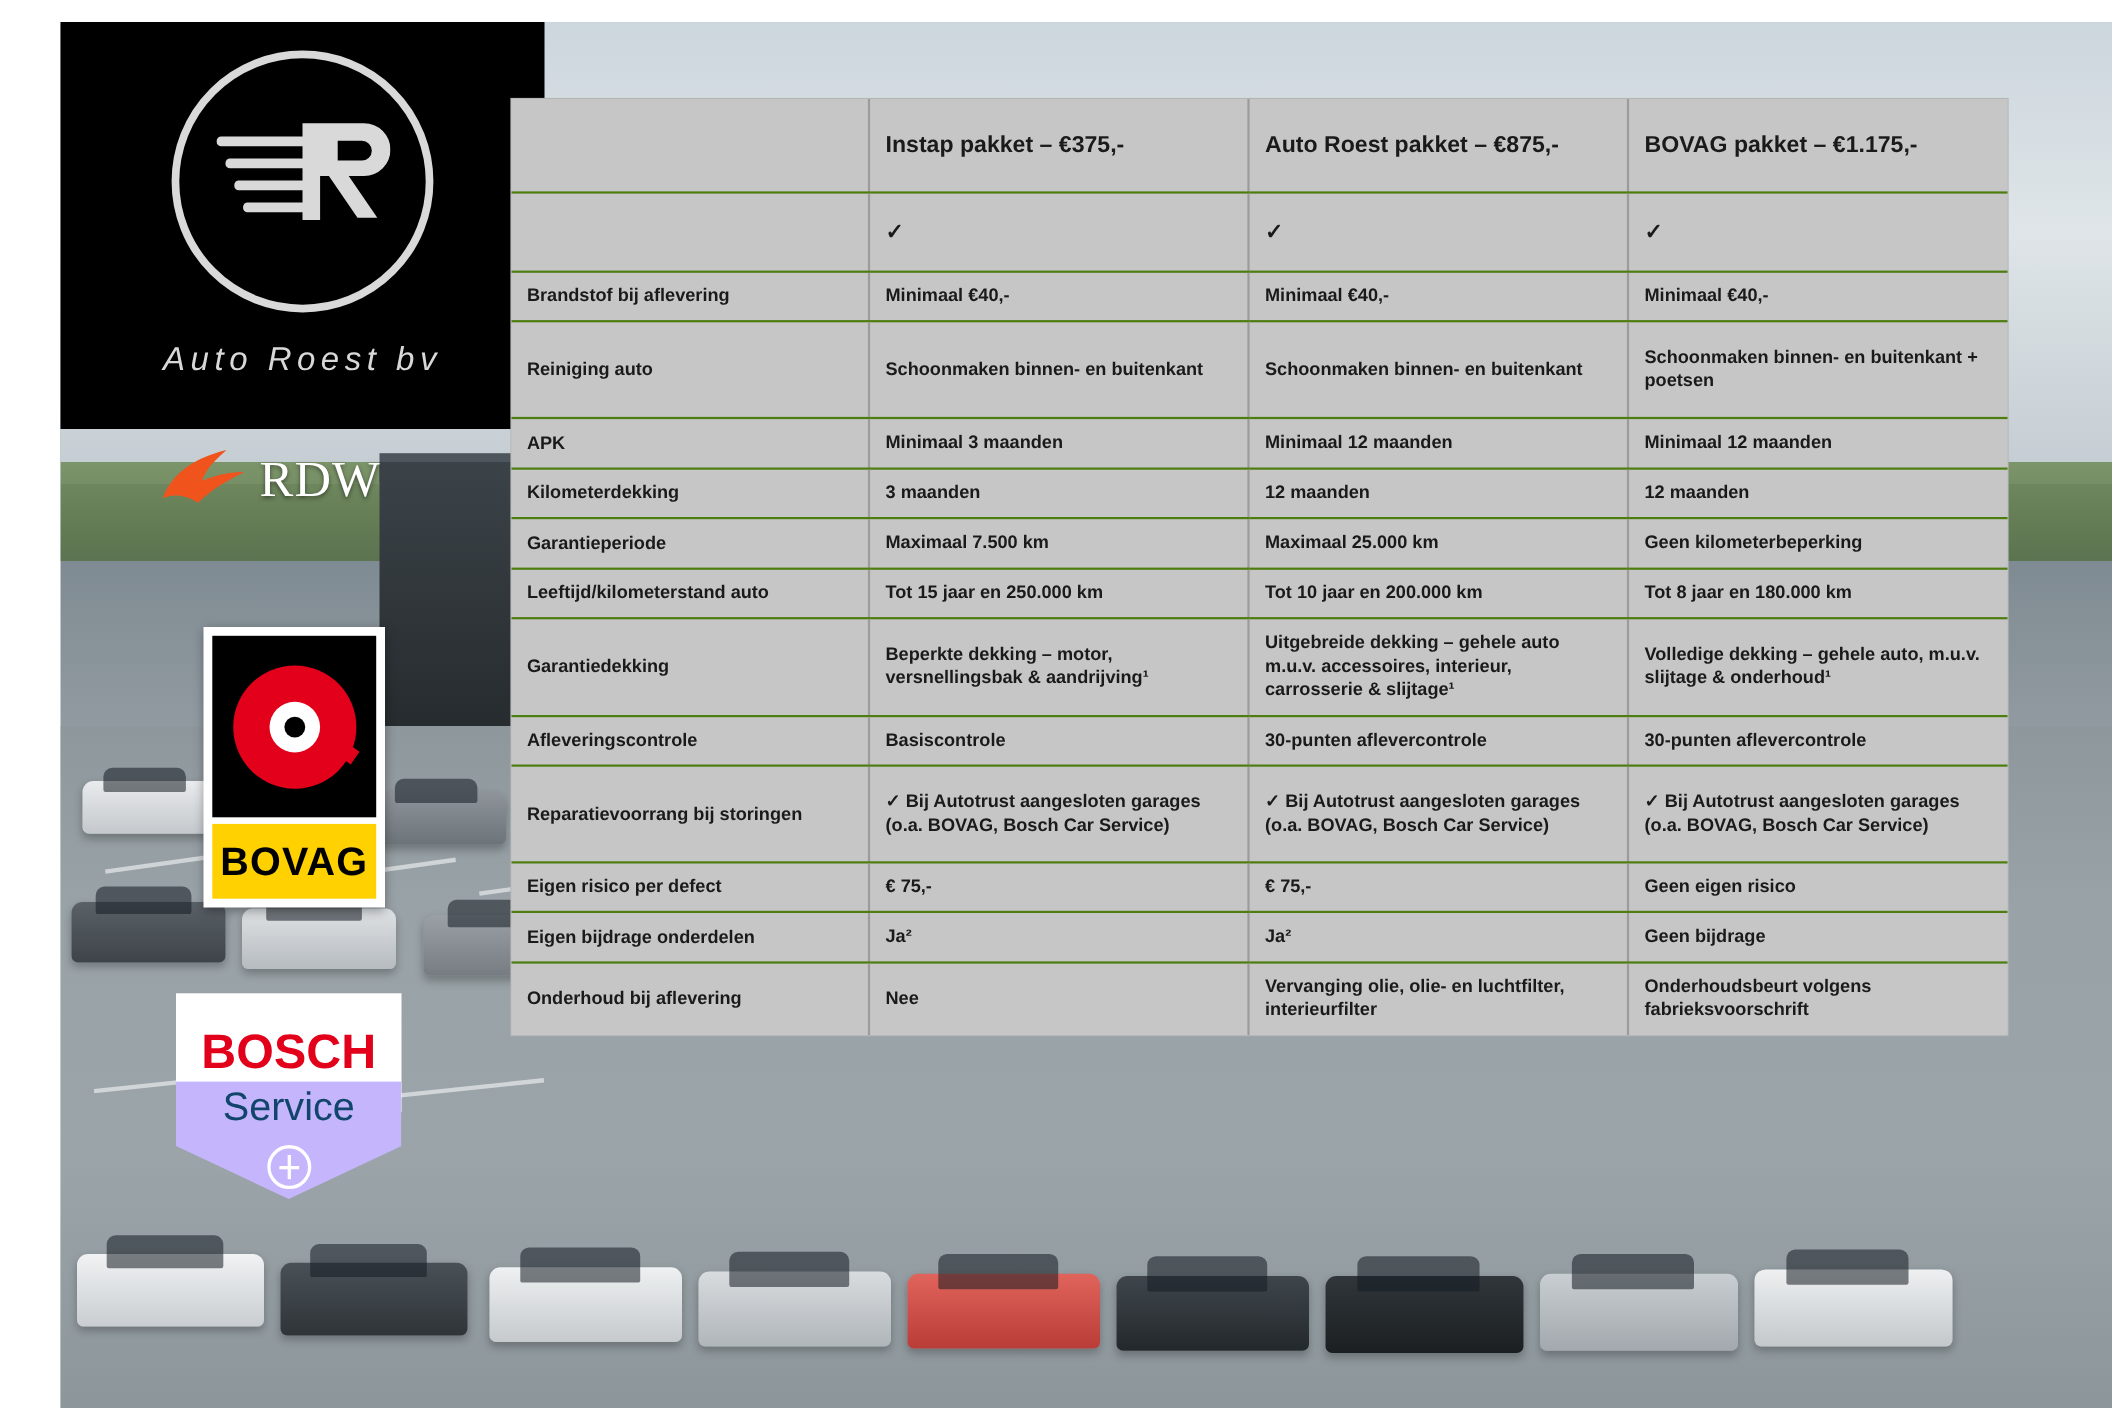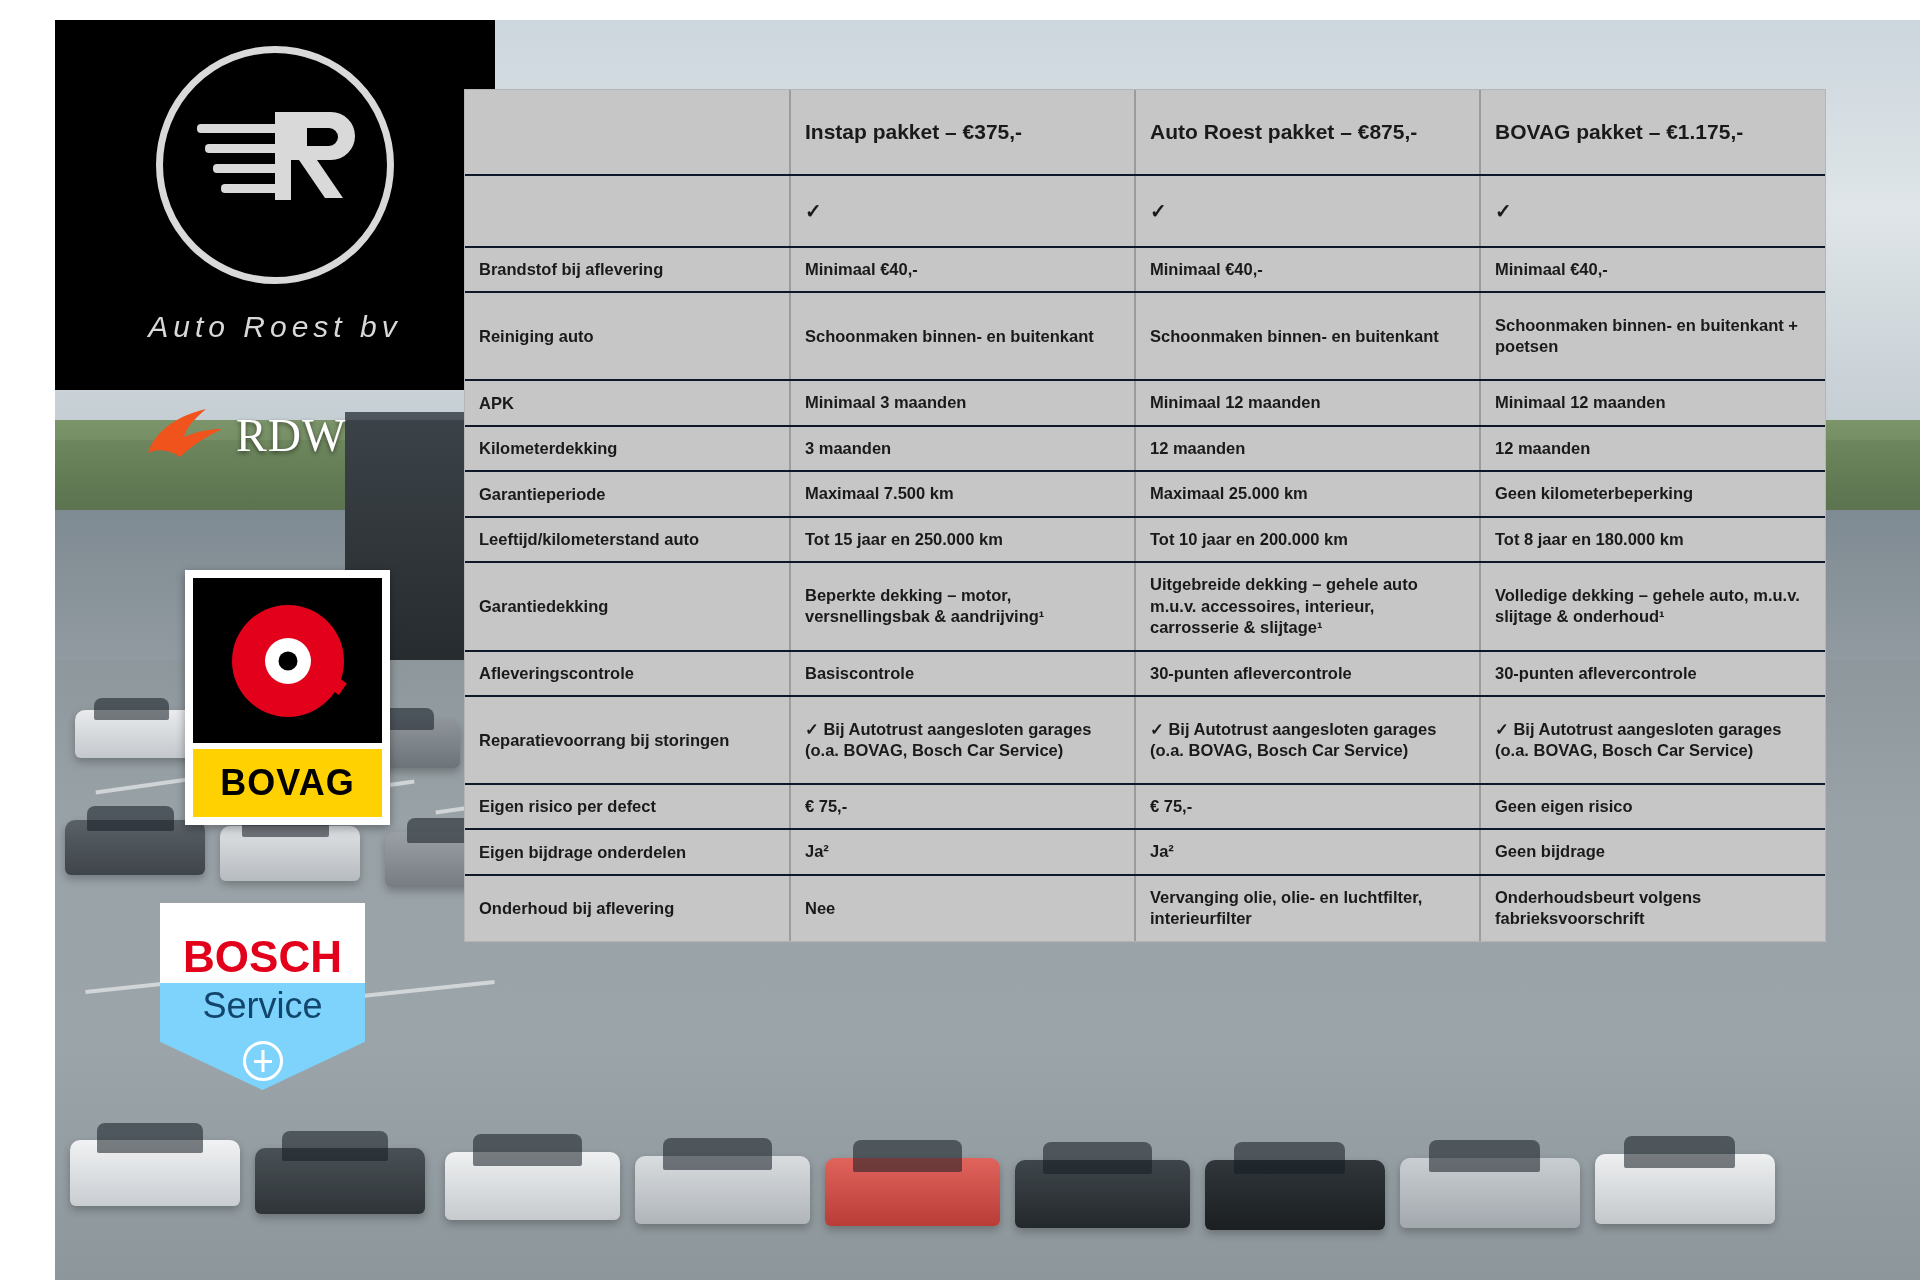--- a/index.html
+++ b/index.html
@@ -158,21 +158,20 @@
   }
 
   .bovag-badge {
     position: absolute;
     left: 185px;
     top: 570px;
     width: 165px;
     height: 255px;
     background: #ffffff;
     box-shadow: 0 3px 9px rgba(0,0,0,.35);
-    padding-left: 40px;
   }
   .bovag-top {
     position: absolute;
     left: 8px; top: 8px; right: 8px; height: 165px;
     background: #000000;
   }
   .bovag-circle {
     position: absolute;
     left: 50%; top: 50%;
     transform: translate(-50%, -50%);
@@ -238,21 +237,21 @@
   .bosch-word {
     color: #e2001a;
     font-family: "Liberation Sans", sans-serif;
     font-weight: bold;
     font-size: 44px;
     letter-spacing: 0px;
   }
   .bosch-bottom {
     position: absolute;
     left: 0; top: 108px; width: 100%; height: 107px;
-    background: #7dd3fc;
+    background: #c4b5fd;
     clip-path: polygon(0 0, 100% 0, 100% 55%, 50% 100%, 0 55%);
   }
   .bosch-service {
     position: absolute;
     left: 0; top: 2px; width: 100%;
     text-align: center;
     color: #12456b;
     font-family: "Liberation Sans", sans-serif;
     font-size: 36px;
   }
@@ -292,21 +291,21 @@
     box-shadow: 0 0 0 1px #b5b5b5;
   }
   table.compare {
     width: 100%;
     border-collapse: collapse;
     table-layout: fixed;
     font-family: "Liberation Sans", sans-serif;
   }
   table.compare td, table.compare th {
     border-right: 2px solid #9c9c9c;
-    border-bottom: 2px solid #0f172a;
+    border-bottom: 2px solid #4d7c0f;
     padding: 11px 14px 11px 14px;
     vertical-align: middle;
     color: #1a1a1a;
     background: #c6c6c6;
   }
   table.compare tr td:last-child, table.compare tr th:last-child {
     border-right: none;
   }
   table.compare tr:last-child td {
     border-bottom: none;

